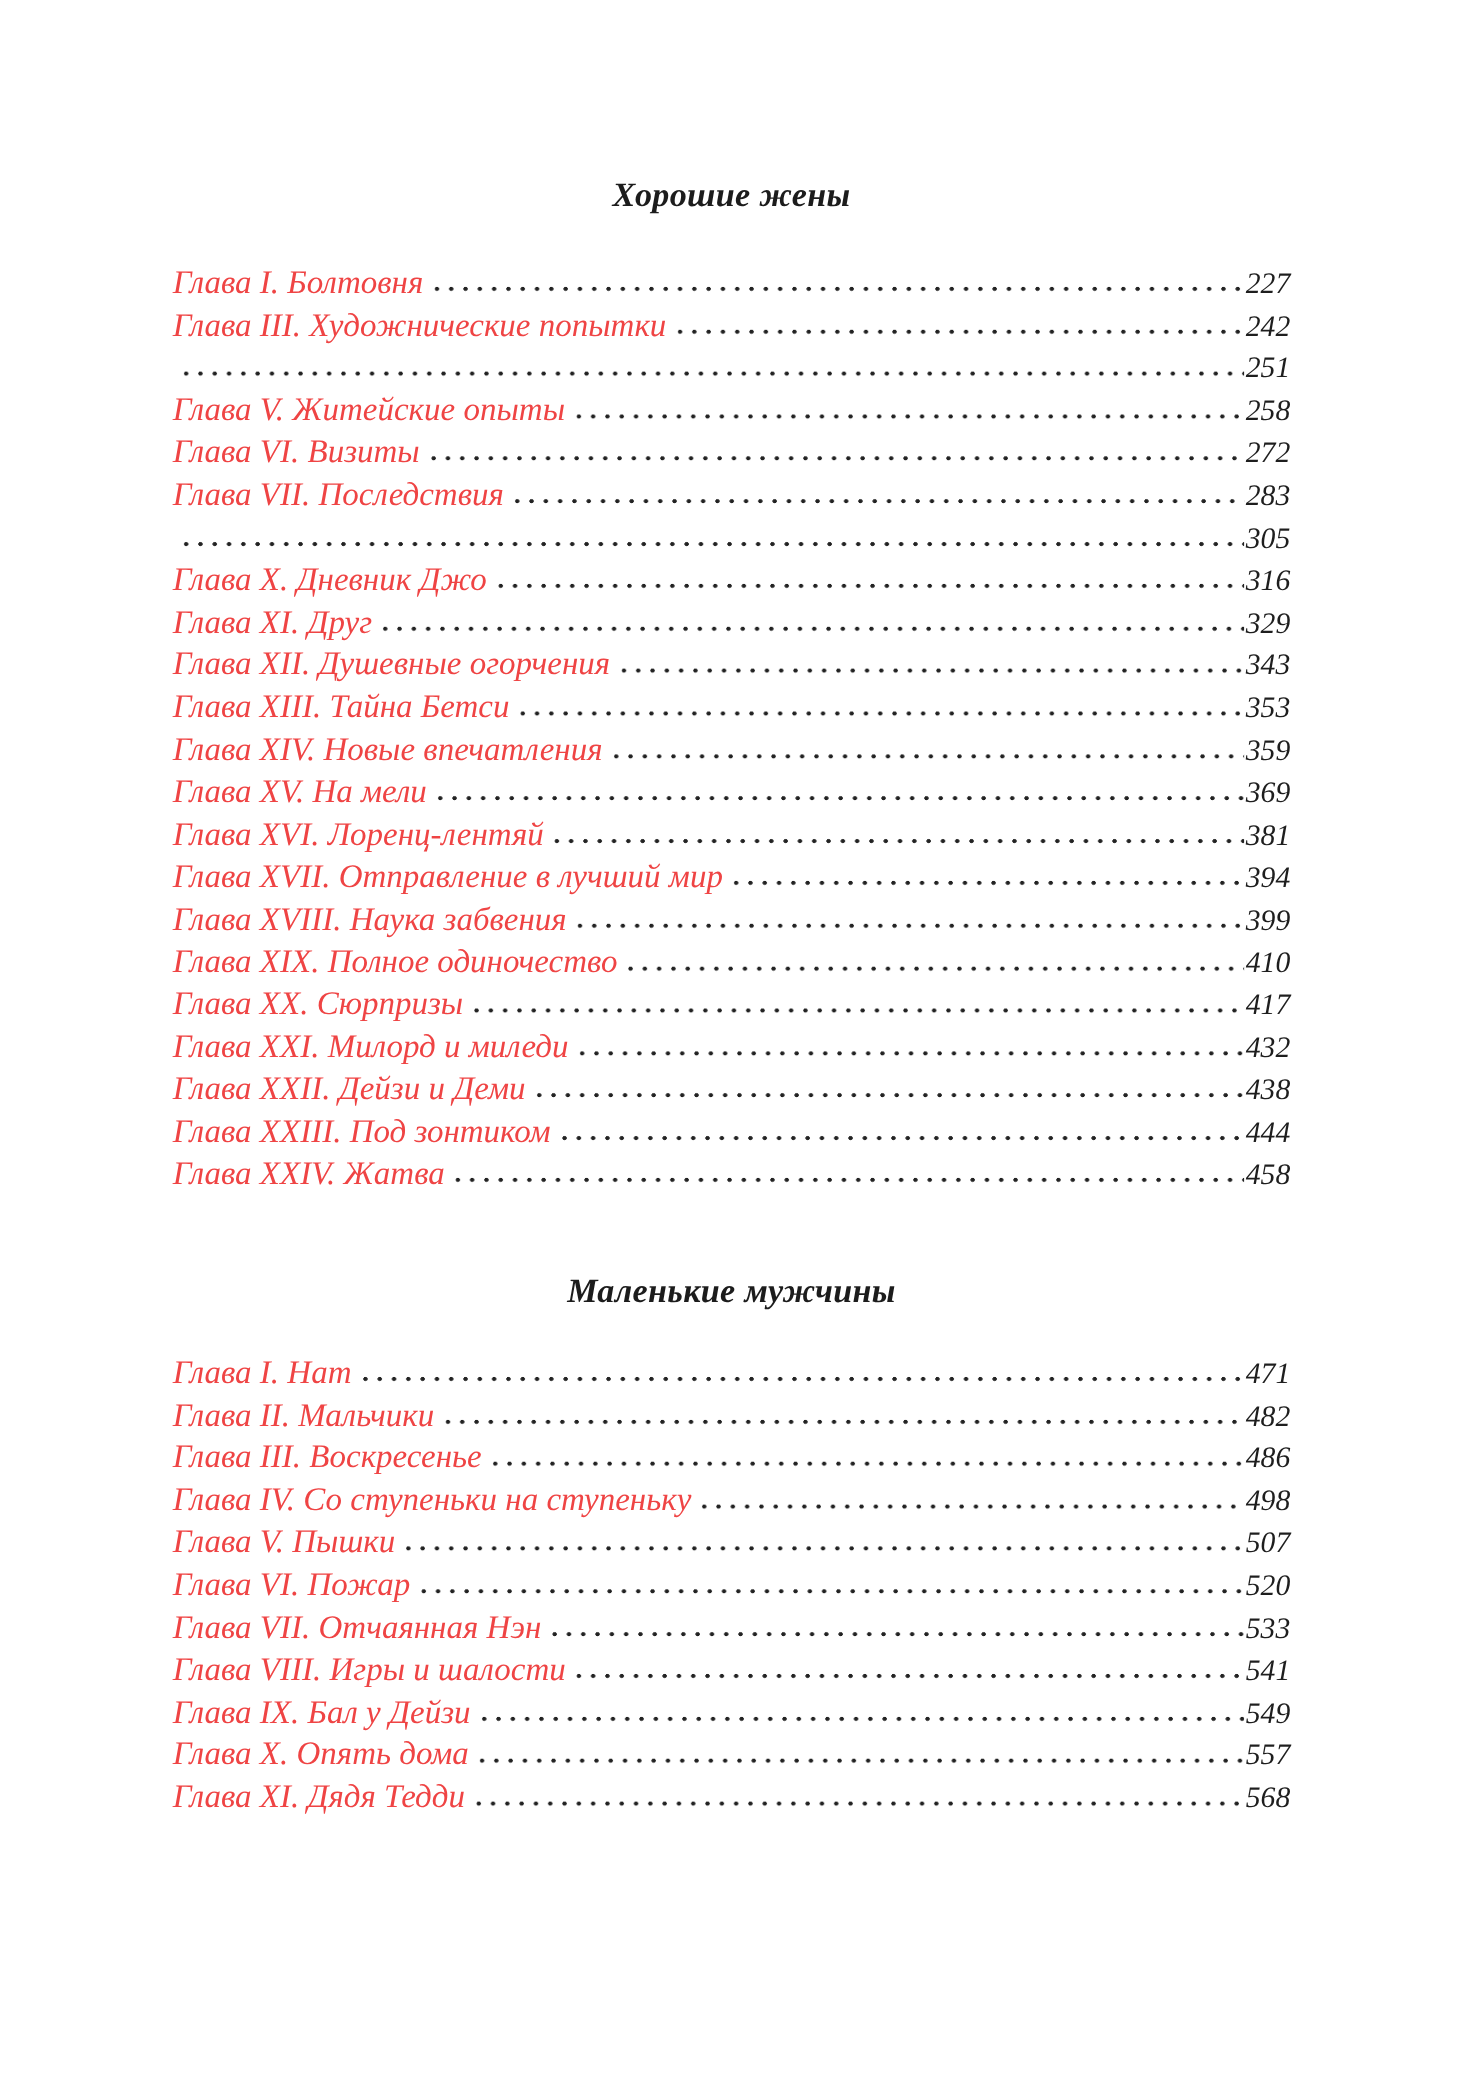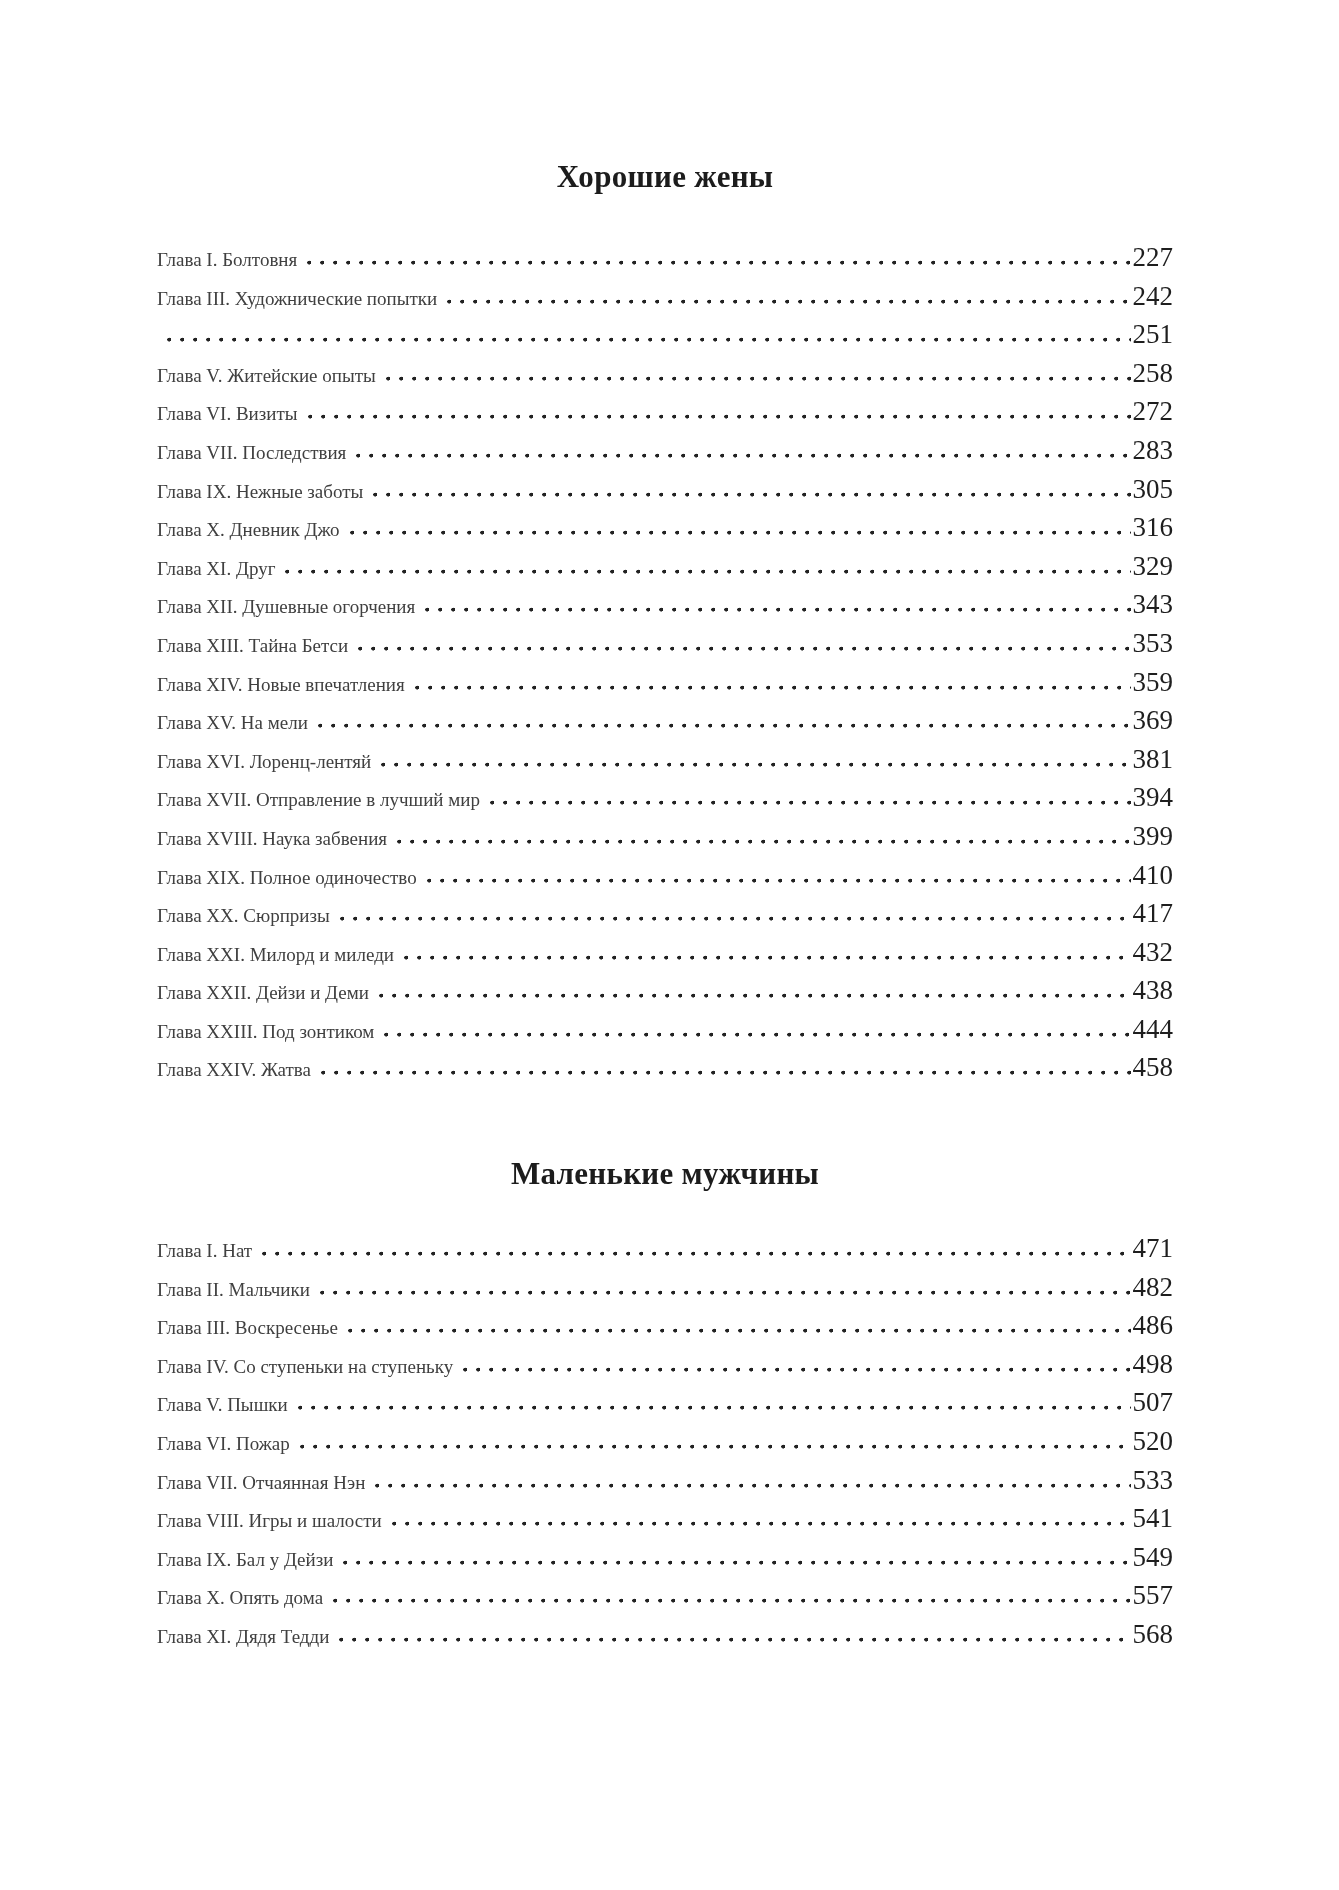--- a/index.html
+++ b/index.html
@@ -10,20 +10,21 @@
   .page {
     position: relative;
     width: 1339px;
     height: 1862px;
     background: #ffffff;
     color: #1e1e1e;
     font-family: "Liberation Serif", "DejaVu Serif", serif;
     box-sizing: border-box;
     padding: 160px 166px 0 157px;
     overflow: hidden;
+    font-style: italic;
   }
   .toc-section { margin: 0; padding: 0; }
   .section-title {
     margin: 0;
     font-size: 31px;
     line-height: 34px;
     font-weight: bold;
     text-align: center;
     letter-spacing: 0.3px;
     color: #1c1c1c;
@@ -38,22 +39,22 @@
     margin-top: 38px;
   }
   .toc-row {
     display: flex;
     align-items: baseline;
     line-height: 38.6px;
     height: 38.6px;
     white-space: nowrap;
   }
   .chapter-label {
-    font-size: 19px;
-    color: #404040;
+    font-size: 30px;
+    color: #ef4444;
     flex: 0 0 auto;
   }
   .dot-leader {
     flex: 1 1 auto;
     height: 6px;
     margin: 0 2px 0 10px;
     background-image: radial-gradient(circle at 2.2px 2.6px, #222222 1.7px, rgba(0,0,0,0) 2.2px);
     background-size: 13px 6px;
     background-repeat: repeat-x;
     background-position: left bottom;
@@ -104,21 +105,20 @@
   </div>
 
   <div class="toc-row">
     <span class="chapter-label">Глава VII. Последствия</span>
     <span class="dot-leader"></span>
     <span class="page-num">283</span>
   </div>
 
 
   <div class="toc-row">
-    <span class="chapter-label">Глава IX. Нежные заботы</span>
     <span class="dot-leader"></span>
     <span class="page-num">305</span>
   </div>
 
   <div class="toc-row">
     <span class="chapter-label">Глава X. Дневник Джо</span>
     <span class="dot-leader"></span>
     <span class="page-num">316</span>
   </div>
 

